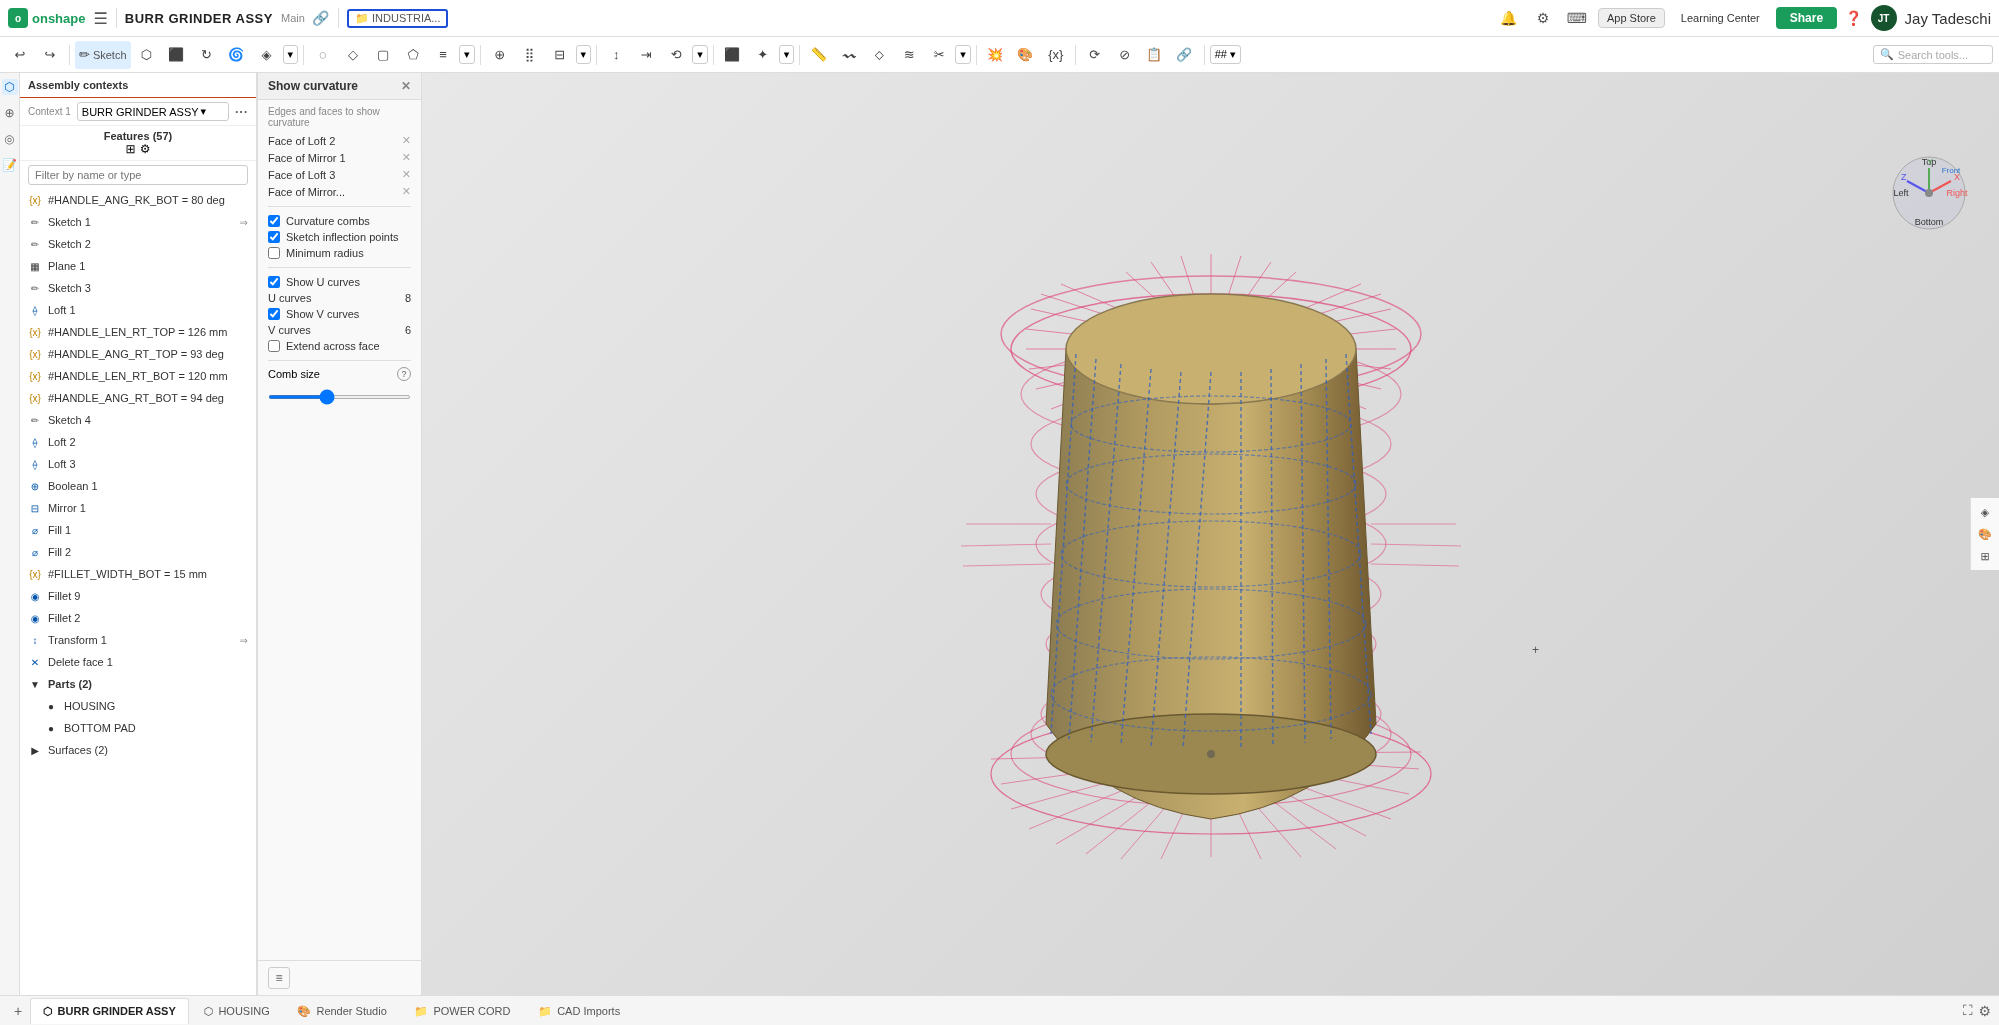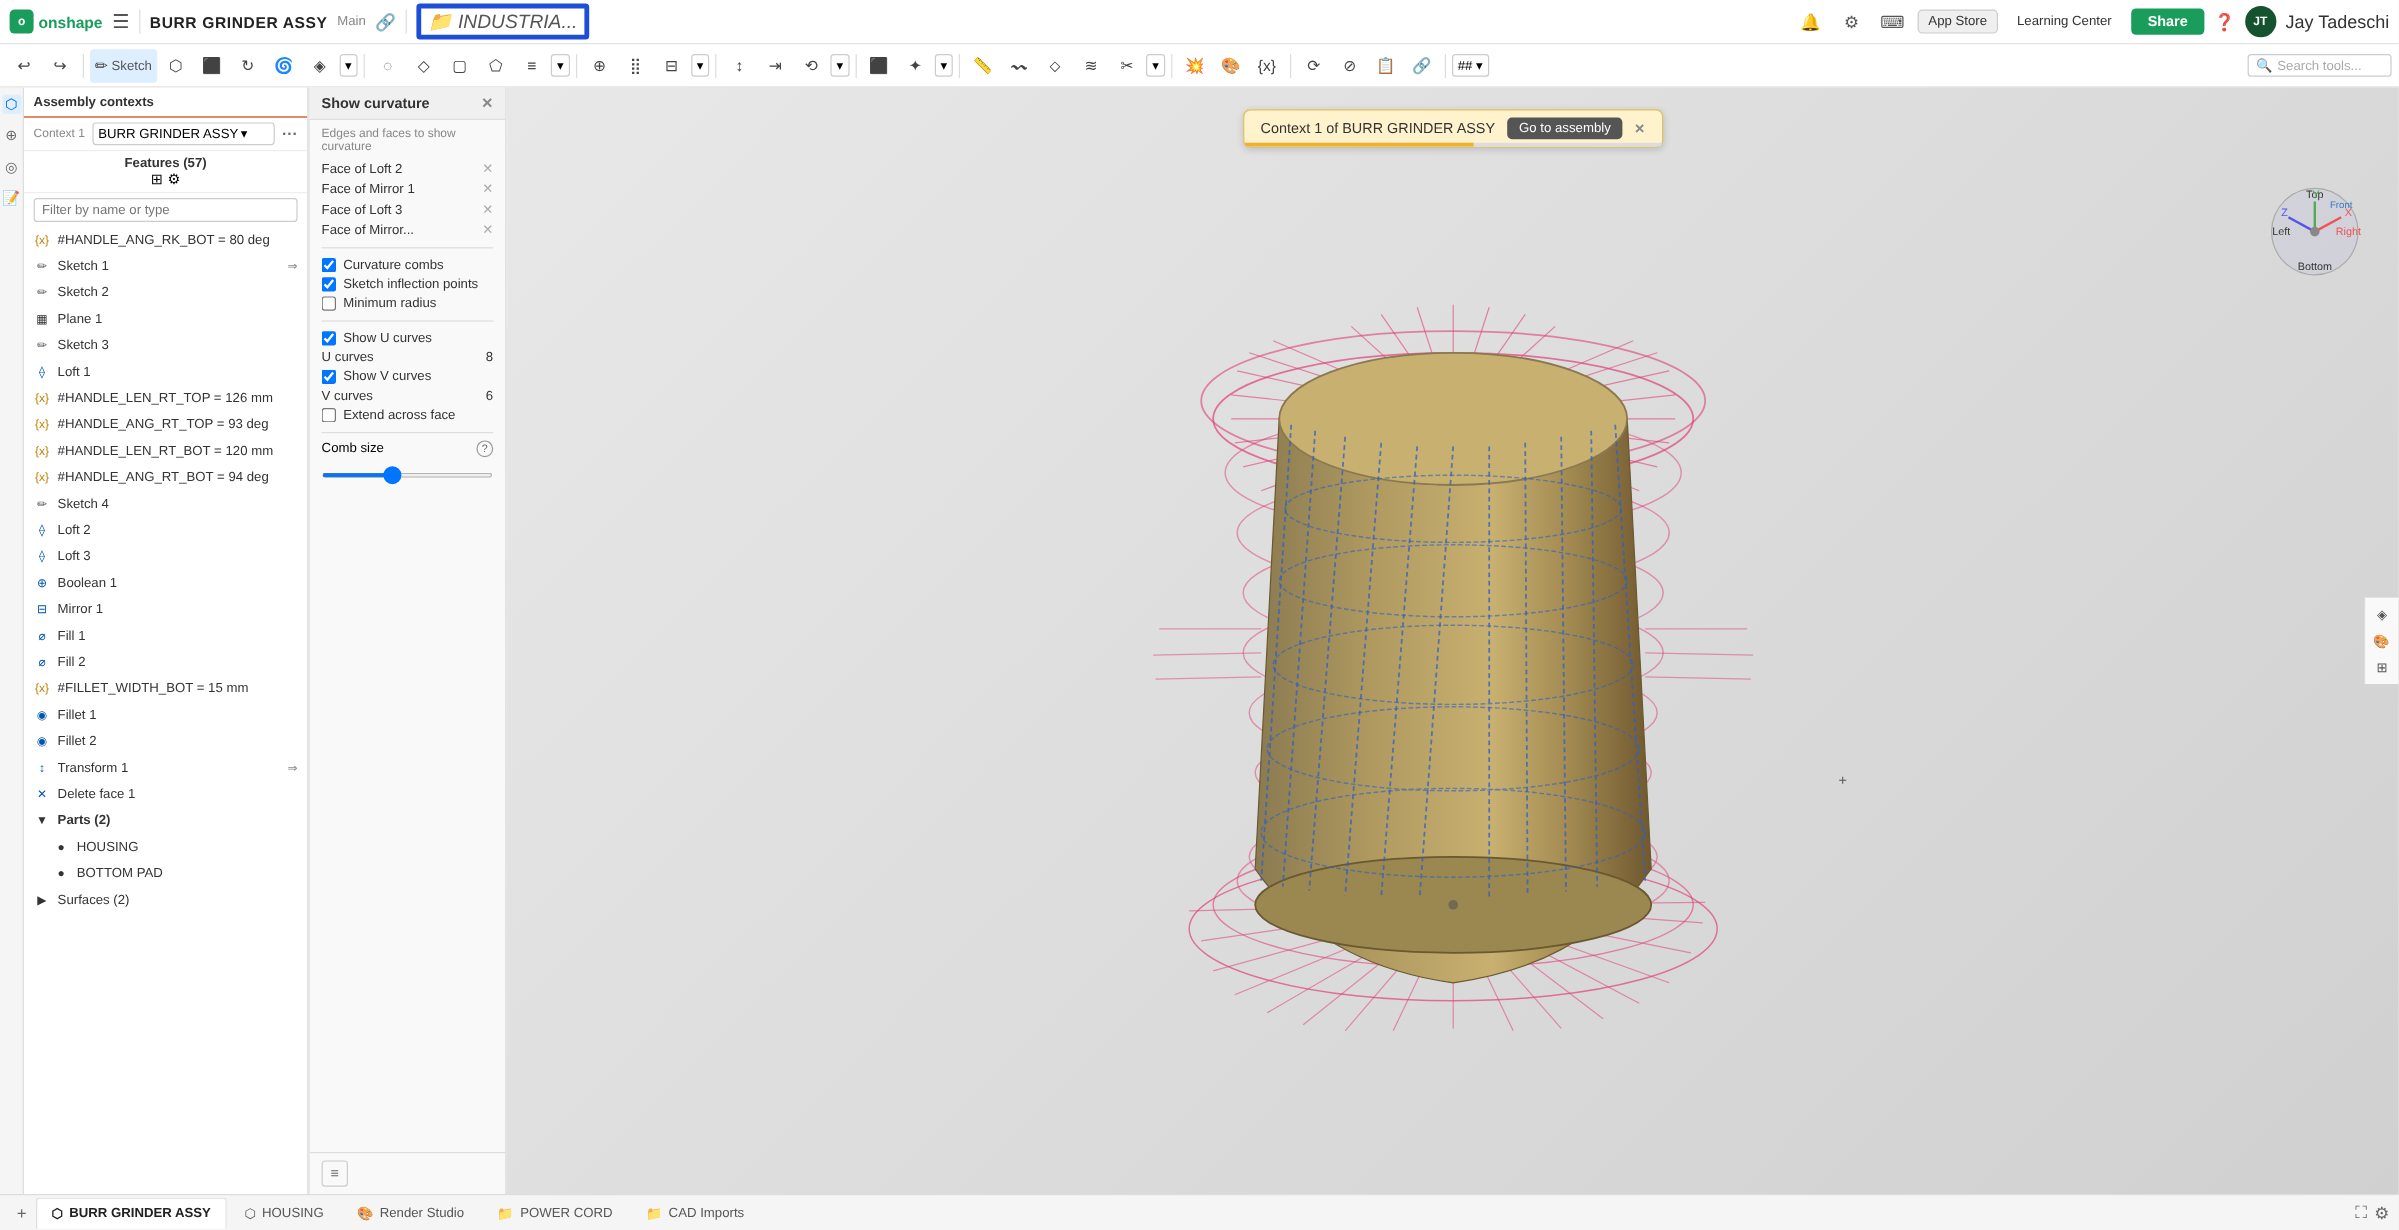--- a/index.html
+++ b/index.html
@@ -7,21 +7,21 @@
 
     
     #top-bar { display: flex; align-items: center; height: 37px; background: #fff; border-bottom: 1px solid #ddd; padding: 0 8px; gap: 8px; }
     #top-bar .logo { display: flex; align-items: center; gap: 4px; font-weight: bold; font-size: 13px; color: #1a9d5b; }
     #top-bar .logo-icon { width: 20px; height: 20px; background: #1a9d5b; border-radius: 4px; display: flex; align-items: center; justify-content: center; color: white; font-size: 10px; font-weight: bold; }
     #top-bar .hamburger { font-size: 16px; cursor: pointer; color: #555; }
     #top-bar .doc-title { font-weight: 700; font-size: 13px; color: #222; letter-spacing: 0.5px; }
     #top-bar .doc-subtitle { font-size: 11px; color: #888; }
     #top-bar .separator { width: 1px; height: 20px; background: #ddd; }
     #top-bar .link-icon { font-size: 14px; color: #888; cursor: pointer; }
-    #top-bar .workspace-badge { font-size: 16px; color: #555; border: 4px solid #1d4ed8; border-radius: 3px; padding: 1px 6px; cursor: pointer; font-style: italic; }
+    #top-bar .workspace-badge { font-size: 11px; color: #555; border: 2px solid #1d4ed8; border-radius: 3px; padding: 1px 6px; cursor: pointer; }
     #top-bar .spacer { flex: 1; }
     #top-bar .icon-btn { width: 26px; height: 26px; display: flex; align-items: center; justify-content: center; cursor: pointer; border-radius: 4px; color: #555; font-size: 14px; }
     #top-bar .app-store-btn { font-size: 11px; color: #333; border: 1px solid #ccc; border-radius: 4px; padding: 3px 8px; cursor: pointer; }
     #top-bar .learning-btn { font-size: 11px; color: #333; padding: 3px 8px; cursor: pointer; }
     #top-bar .share-btn { background: #1a9d5b; color: white; border: none; border-radius: 4px; padding: 4px 14px; font-size: 12px; cursor: pointer; font-weight: 600; }
     #top-bar .help-btn { font-size: 14px; color: #555; cursor: pointer; }
     #top-bar .user-avatar { width: 26px; height: 26px; background: #14532d; border-radius: 50%; display: flex; align-items: center; justify-content: center; color: white; font-size: 10px; font-weight: bold; cursor: pointer; }
     #top-bar .user-name { font-size: 15px; color: #333; cursor: pointer; }
 
     
@@ -312,21 +312,21 @@
       <div class="feature-item">
         <span class="feature-icon feat-loft">⌀</span>
         <span class="feature-text">Fill 2</span>
       </div>
       <div class="feature-item">
         <span class="feature-icon feat-var">{x}</span>
         <span class="feature-text">#FILLET_WIDTH_BOT = 15 mm</span>
       </div>
       <div class="feature-item">
         <span class="feature-icon feat-fillet">◉</span>
-        <span class="feature-text">Fillet 1</span>
+        <span class="feature-text">Fillet 9</span>
       </div>
       <div class="feature-item">
         <span class="feature-icon feat-fillet">◉</span>
         <span class="feature-text">Fillet 2</span>
       </div>
       <div class="feature-item">
         <span class="feature-icon feat-transform">↕</span>
         <span class="feature-text">Transform 1</span>
         <span class="feature-badge">⇒</span>
       </div>
@@ -428,28 +428,20 @@
         <input type="range" min="0" max="100" value="40" style="width: 100%; height: 4px;">
       </div>
     </div>
     <div class="toolbar-bottom">
       <div class="list-icon-btn">≡</div>
     </div>
   </div>
 
   <div id="viewport">
 
-    <div id="context-banner">
-      <span>Context 1 of BURR GRINDER ASSY</span>
-      <button class="go-btn">Go to assembly</button>
-      <span class="close-btn">×</span>
-      <div class="progress-bar">
-        <div class="progress-fill"></div>
-      </div>
-    </div>
 
     <div id="model-container">
       <svg class="model-svg" viewBox="0 0 600 680">
 
         <ellipse cx="300" cy="580" rx="220" ry="60" fill="none" stroke="#e0407a" stroke-width="1.2" opacity="0.7"></ellipse>
         <ellipse cx="300" cy="560" rx="200" ry="52" fill="none" stroke="#e0407a" stroke-width="1.2" opacity="0.6"></ellipse>
         <ellipse cx="300" cy="540" rx="180" ry="45" fill="none" stroke="#e0407a" stroke-width="1.2" opacity="0.5"></ellipse>
         <ellipse cx="300" cy="520" rx="170" ry="40" fill="none" stroke="#e0407a" stroke-width="1.2" opacity="0.5"></ellipse>
 
         <ellipse cx="300" cy="450" rx="165" ry="38" fill="none" stroke="#e0407a" stroke-width="1.2" opacity="0.5"></ellipse>

